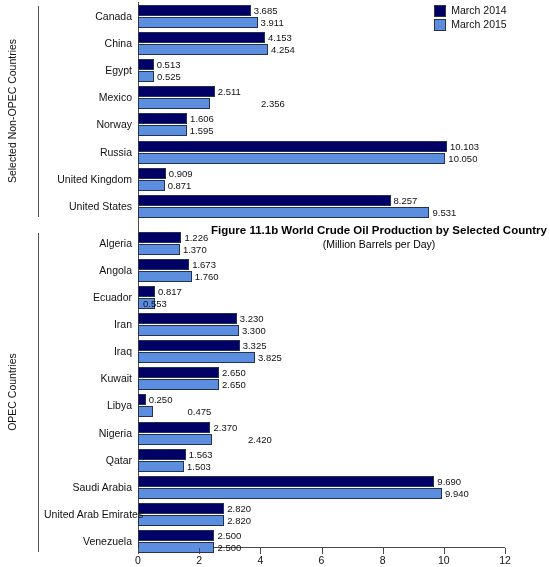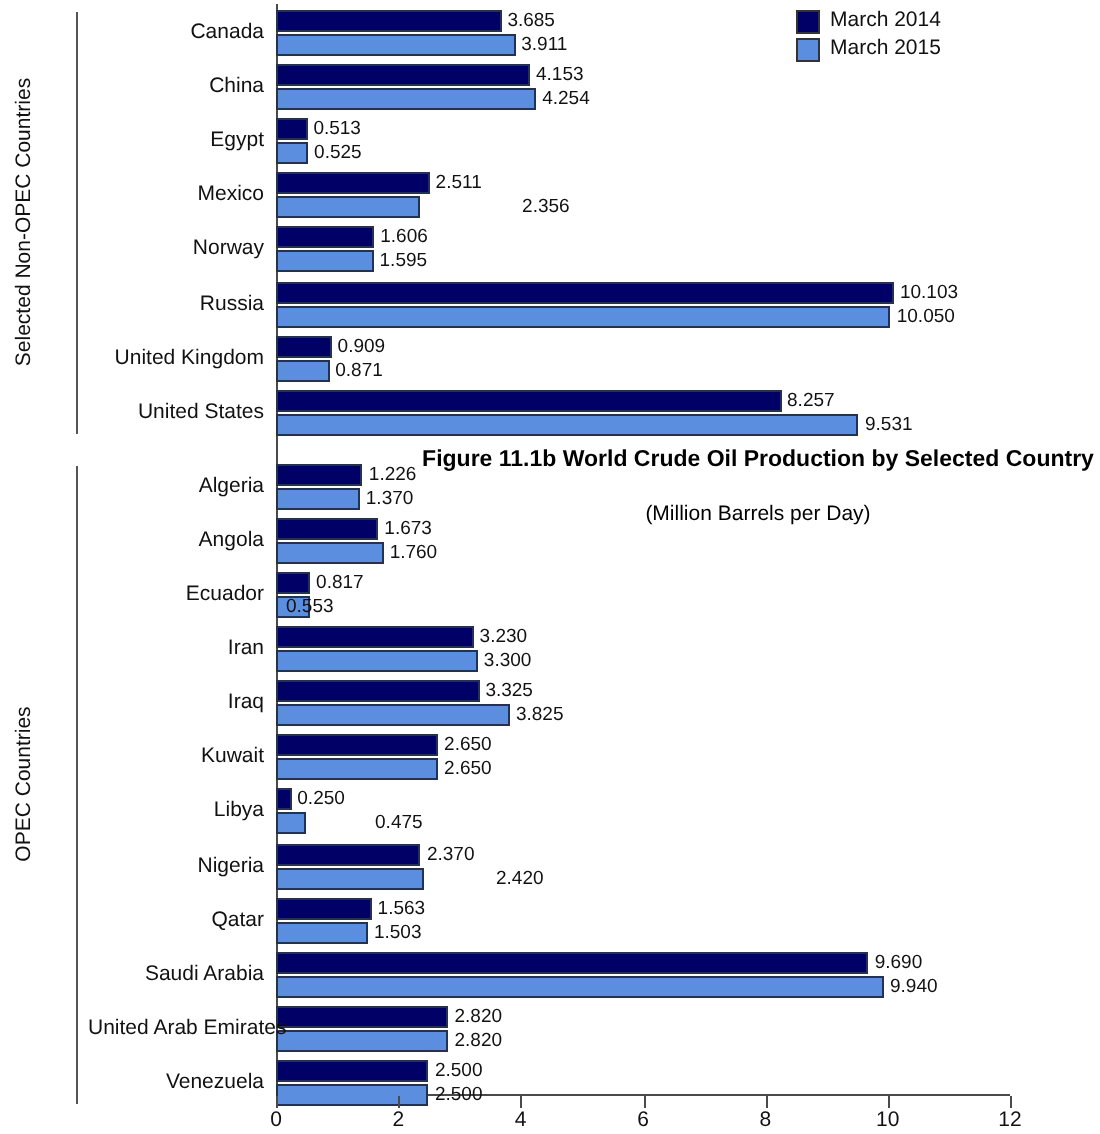--- a/index.html
+++ b/index.html
@@ -26,20 +26,21 @@
     position: absolute;
     left: 398px;
     top: 4px;
     width: 145px;
   }
   .legend-row {
     display: flex;
     align-items: center;
     height: 13px;
     margin-bottom: 1px;
+    justify-content: center;
   }
   .legend-swatch {
     width: 10px;
     height: 10px;
     border: 1px solid #333333;
     margin-right: 5px;
     flex: 0 0 auto;
   }
   .legend-label {
     font-size: 10.5px;
@@ -58,21 +59,21 @@
   #chart-title {
     font-size: 11.5px;
     font-weight: bold;
     color: #000000;
     white-space: nowrap;
     letter-spacing: 0px;
   }
   #chart-subtitle {
     font-size: 10.5px;
     color: #000000;
-    margin-top: 15px;
+    margin-top: 2px;
     white-space: nowrap;
   }
   
   .group-axis-label {
     position: absolute;
     left: 0px;
     width: 24px;
     display: flex;
     align-items: center;
     justify-content: center;

